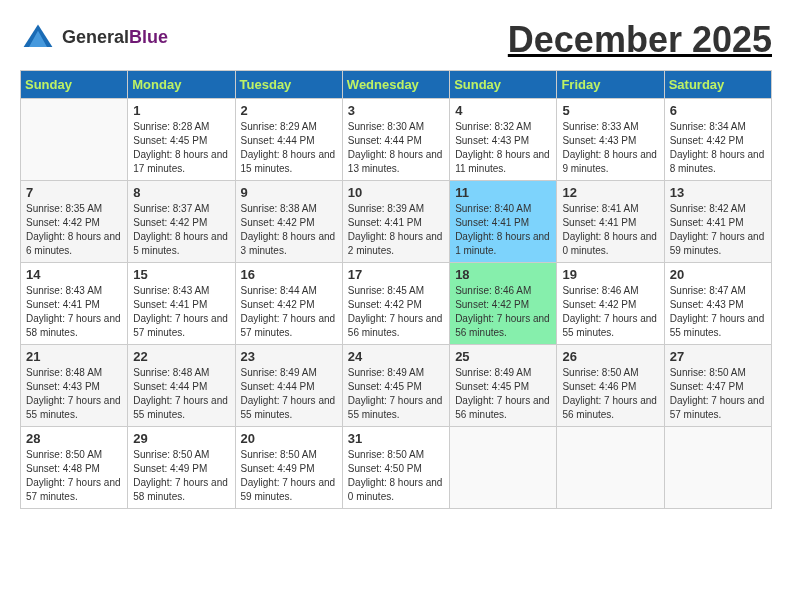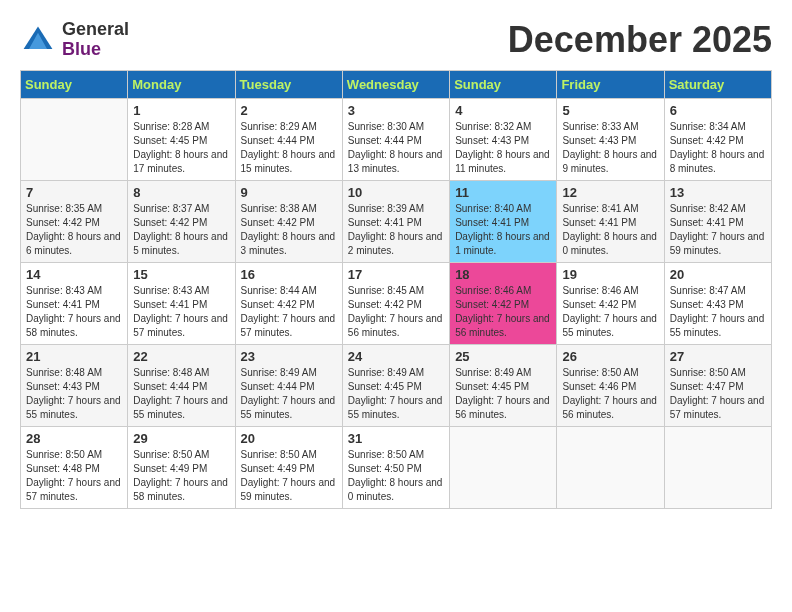--- a/index.html
+++ b/index.html
@@ -16,39 +16,40 @@
       align-items: flex-start;
       margin-bottom: 10px;
     }
     .logo {
       display: flex;
       align-items: center;
       gap: 6px;
     }
     .logo-text {
       display: flex;
-      flex-direction: column;
+      flex-direction: row;
       line-height: 1.1;
     }
     .logo-general {
       font-size: 18px;
       font-weight: bold;
       color: #333;
     }
     .logo-blue {
       font-size: 18px;
       font-weight: bold;
       color: #701a75;
     }
     .logo-icon {
       width: 36px;
       height: 36px;
     }
     .title-area {
       text-align: left;
+      text-decoration: underline;
     }
     .month-title {
       font-size: 36px;
       font-weight: bold;
       color: #333;
       line-height: 1.1;
     }
     .subtitle {
       font-size: 14px;
       color: #555;
@@ -189,21 +190,21 @@
           <div class="day-info">Sunrise: 8:43 AM<br>Sunset: 4:41 PM<br>Daylight: 7 hours and 57 minutes.</div>
         </td>
         <td style="background: rgb(255, 255, 255);">
           <span class="day-num">16</span>
           <div class="day-info">Sunrise: 8:44 AM<br>Sunset: 4:42 PM<br>Daylight: 7 hours and 57 minutes.</div>
         </td>
         <td style="background: rgb(255, 255, 255);">
           <span class="day-num">17</span>
           <div class="day-info">Sunrise: 8:45 AM<br>Sunset: 4:42 PM<br>Daylight: 7 hours and 56 minutes.</div>
         </td>
-        <td style="background: #ec4899;">
+        <td style="background: #86efac;">
           <span class="day-num">18</span>
           <div class="day-info">Sunrise: 8:46 AM<br>Sunset: 4:42 PM<br>Daylight: 7 hours and 56 minutes.</div>
         </td>
         <td style="background: rgb(255, 255, 255);">
           <span class="day-num">19</span>
           <div class="day-info">Sunrise: 8:46 AM<br>Sunset: 4:42 PM<br>Daylight: 7 hours and 55 minutes.</div>
         </td>
         <td style="background: rgb(255, 255, 255);">
           <span class="day-num">20</span>
           <div class="day-info">Sunrise: 8:47 AM<br>Sunset: 4:43 PM<br>Daylight: 7 hours and 55 minutes.</div>

